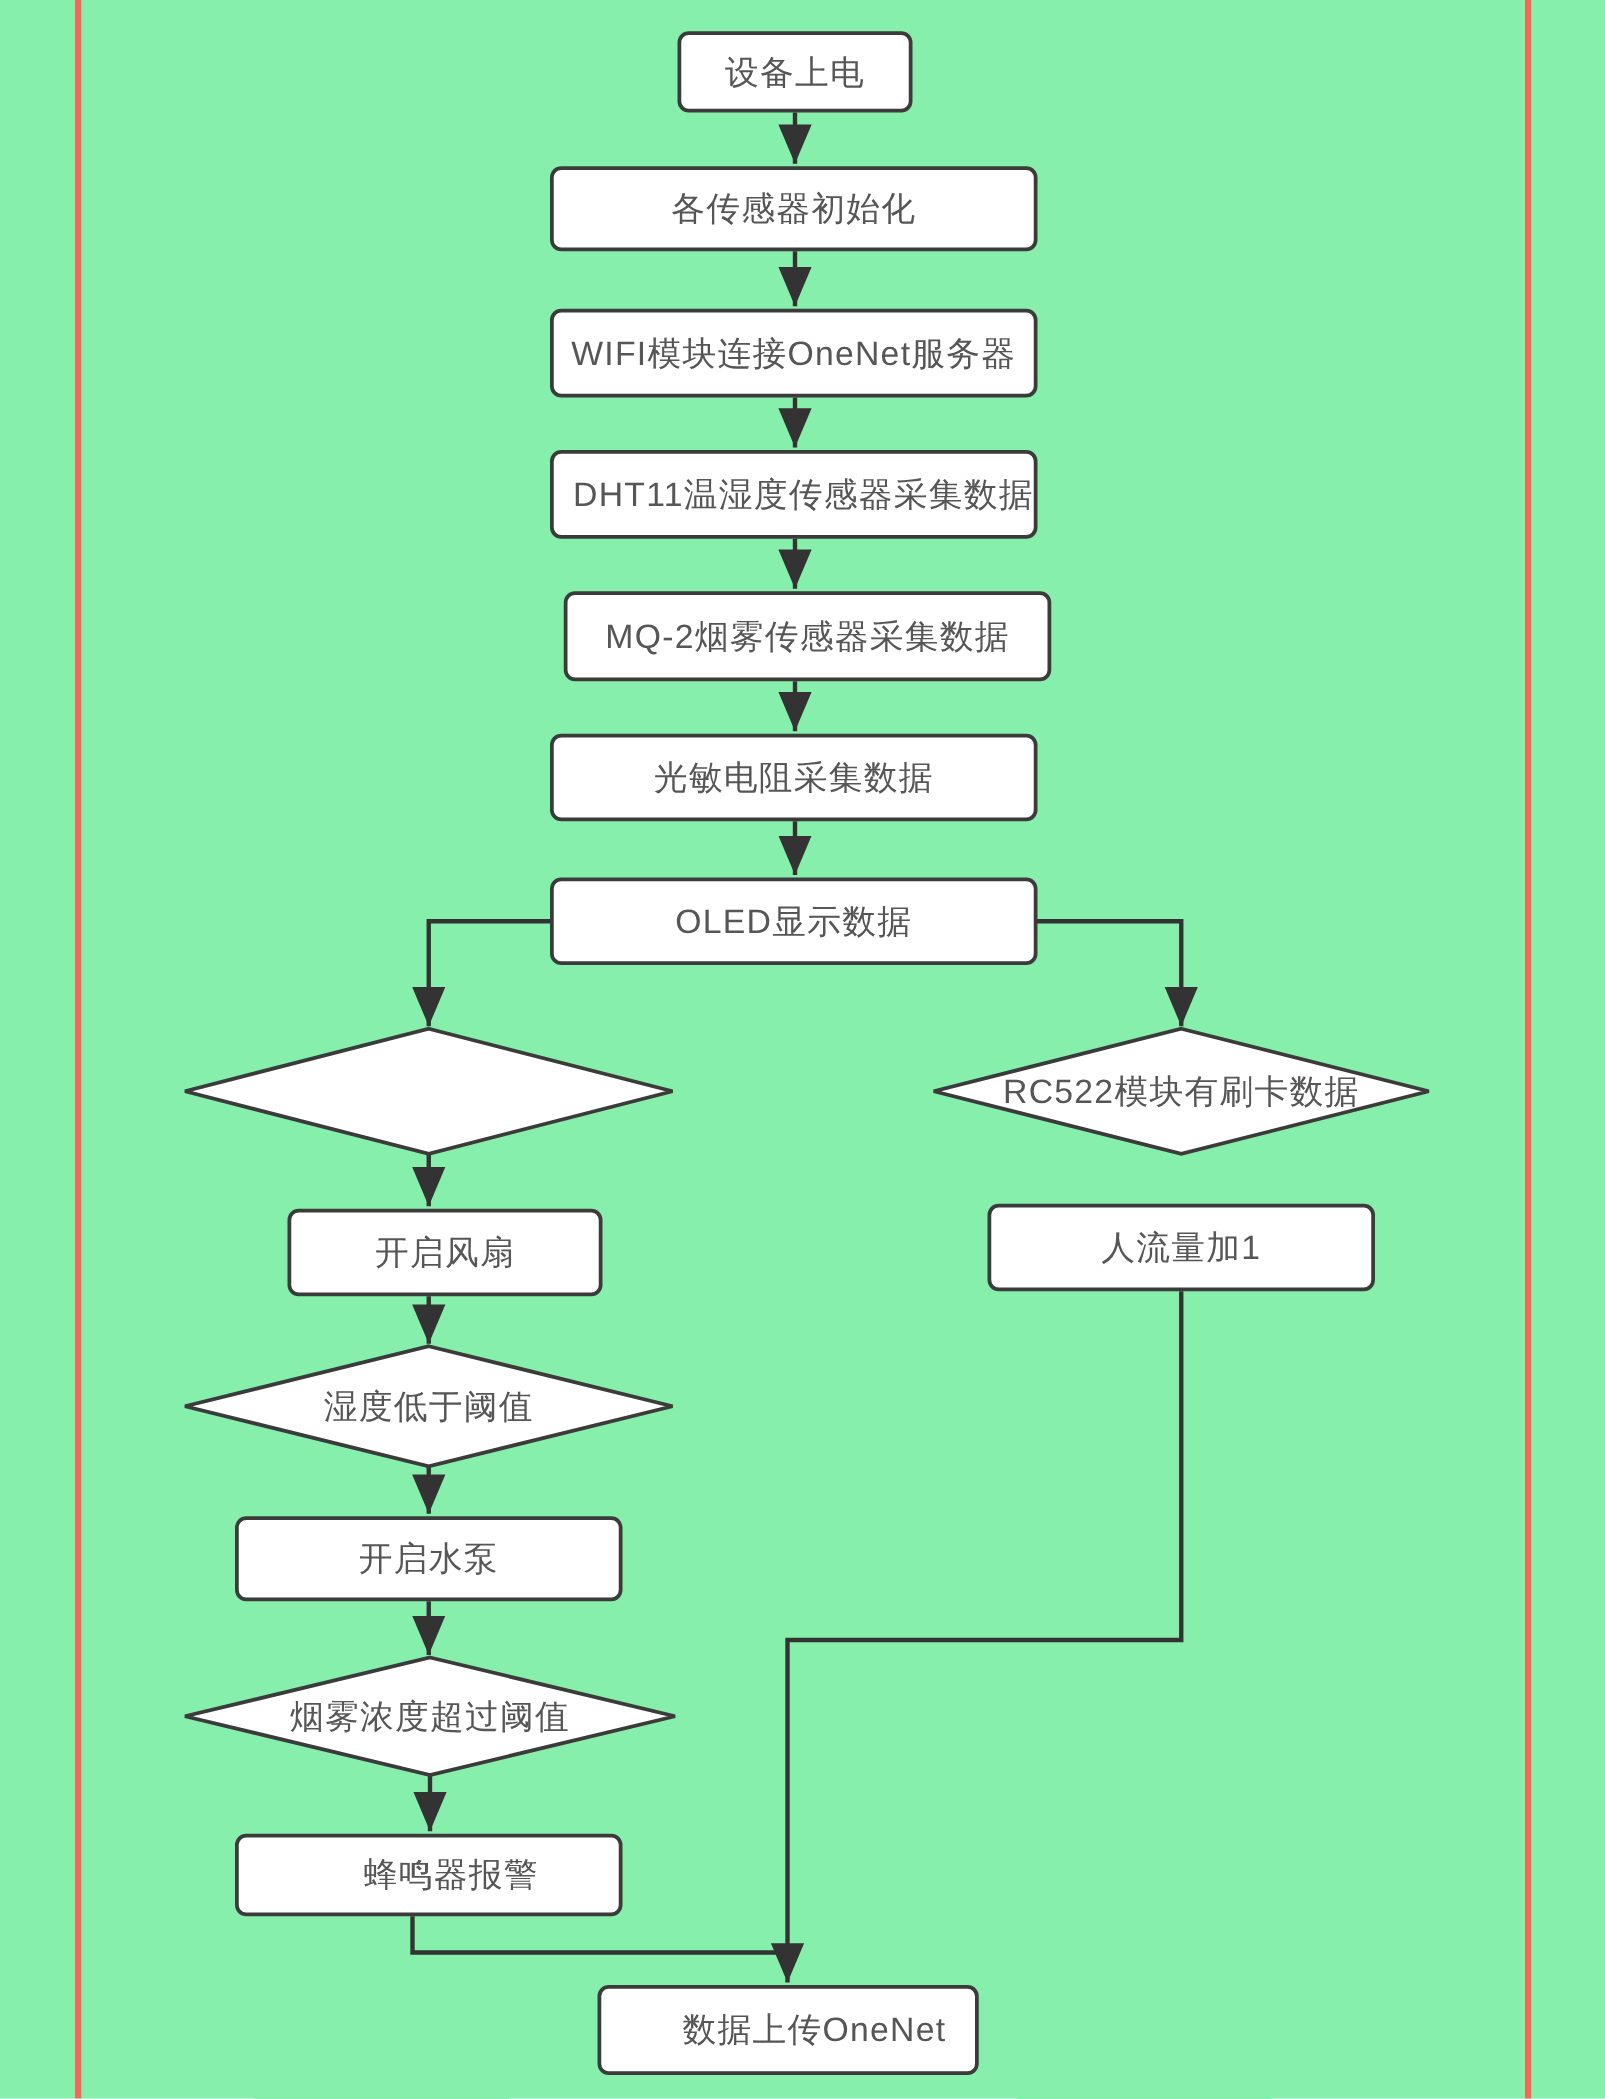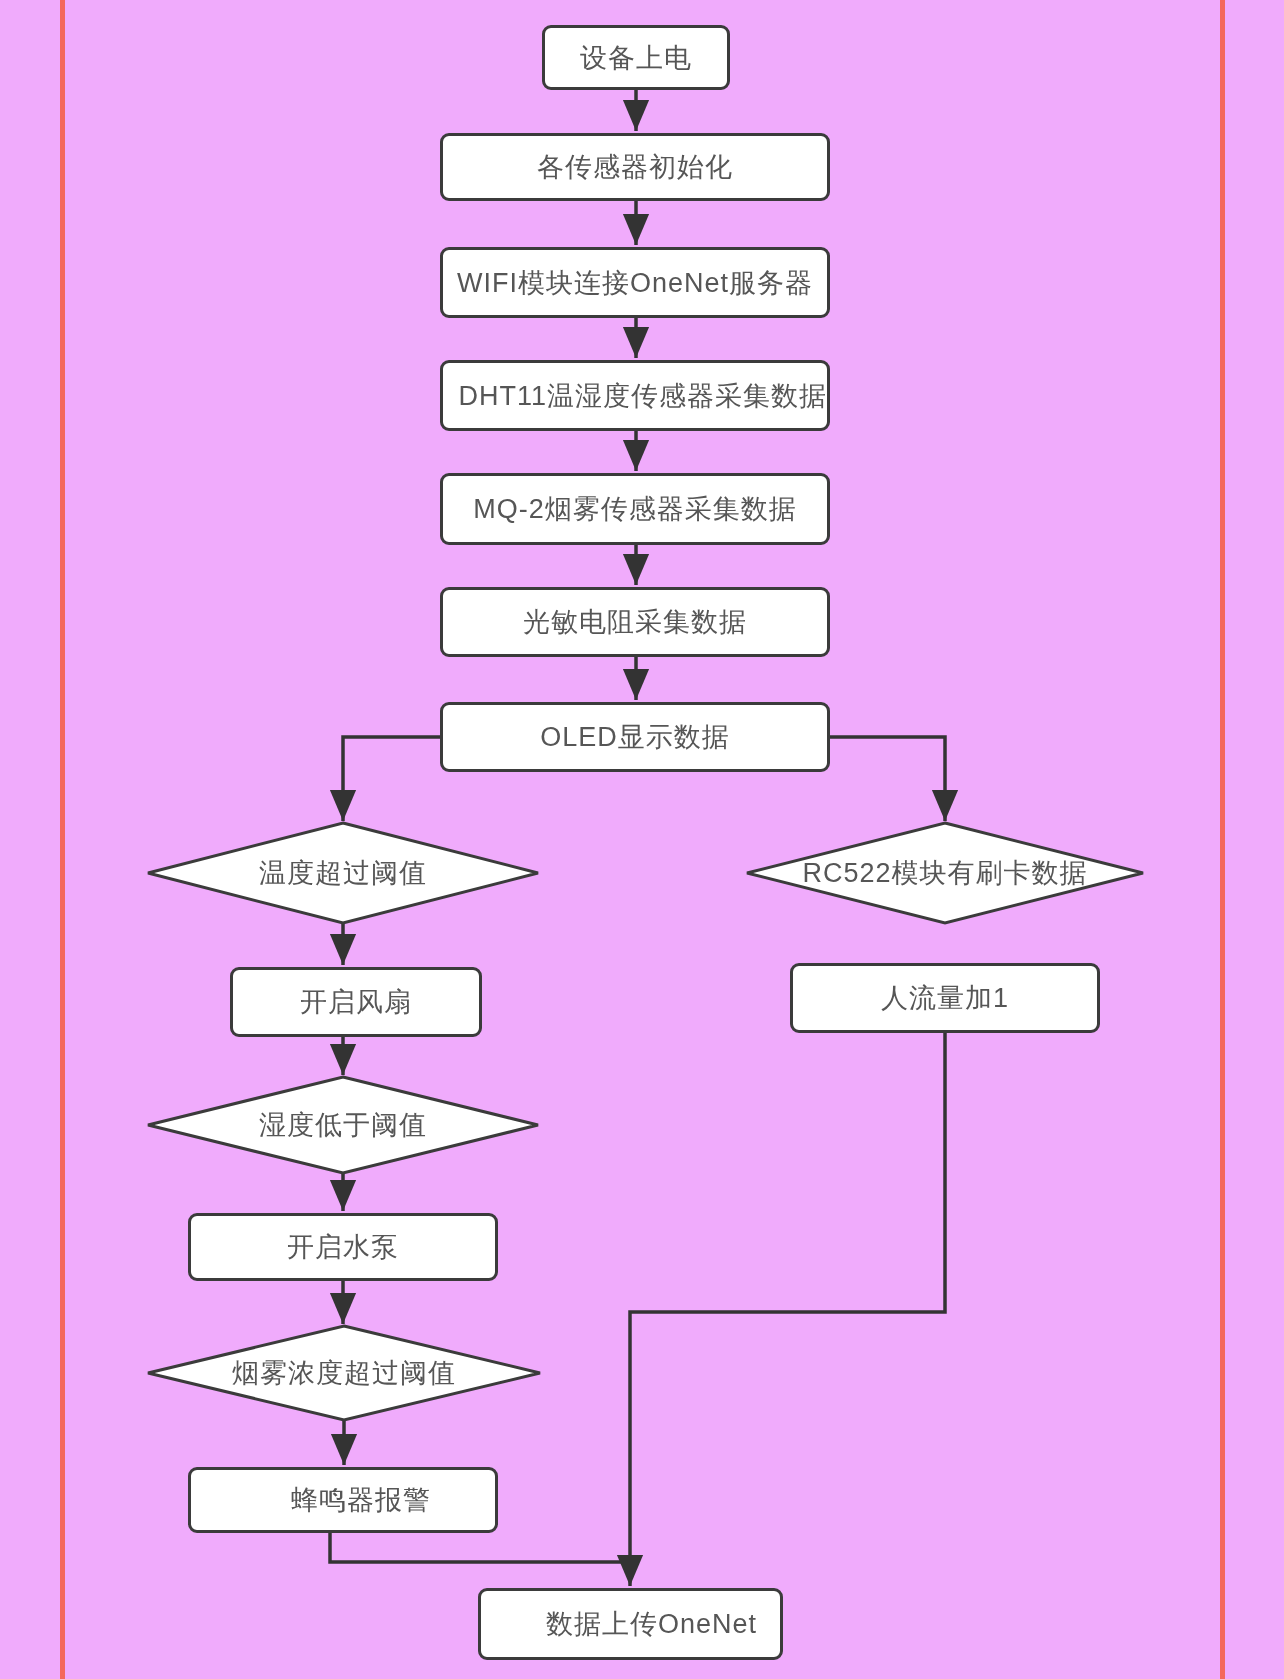--- a/index.html
+++ b/index.html
@@ -5,21 +5,21 @@
   html, body {
     margin: 0;
     padding: 0;
     background: #ffffff;
     font-family: "Liberation Sans", "DejaVu Sans", sans-serif;
   }
   .canvas {
     position: relative;
     width: 1284px;
     height: 1679px;
-    background: #f0abfc;
+    background: #86efac;
     overflow: hidden;
   }
   .vline {
     position: absolute;
     top: 0;
     bottom: 0;
     width: 5px;
     background: #f4685b;
   }
   .vline.left  { left: 60px; }
@@ -103,21 +103,21 @@
   </div>
   <div class="node" style="left:440px; top:133px; width:390px; height:68px;">
     <span>各传感器初始化</span>
   </div>
   <div class="node" style="left:440px; top:247px; width:390px; height:71px;">
     <span>WIFI模块连接OneNet服务器</span>
   </div>
   <div class="node" style="left:440px; top:360px; width:390px; height:71px;justify-content:flex-end;">
     <span>DHT11温湿度传感器采集数据</span>
   </div>
-  <div class="node" style="left:440px; top:473px; width:390px; height:72px;">
+  <div class="node" style="left:451px; top:473px; width:390px; height:72px;">
     <span>MQ-2烟雾传感器采集数据</span>
   </div>
   <div class="node" style="left:440px; top:587px; width:390px; height:70px;">
     <span>光敏电阻采集数据</span>
   </div>
   <div class="node" style="left:440px; top:702px; width:390px; height:70px;">
     <span>OLED显示数据</span>
   </div>
   <div class="node" style="left:190px; top:967px; width:252px; height:70px;margin-left:40px;">
     <span>开启风扇</span>
@@ -128,23 +128,20 @@
   <div class="node" style="left:188px; top:1467px; width:310px; height:66px;padding-left:36px;">
     <span>蜂鸣器报警</span>
   </div>
   <div class="node" style="left:790px; top:963px; width:310px; height:70px;">
     <span>人流量加1</span>
   </div>
   <div class="node" style="left:478px; top:1588px; width:305px; height:72px;padding-left:42px;">
     <span>数据上传OneNet</span>
   </div>
 
-  <div class="dlabel" style="left:148px; top:823px;  width:390px; height:100px;">
-    <span>温度超过阈值</span>
-  </div>
   <div class="dlabel" style="left:148px; top:1077px; width:390px; height:96px;">
     <span>湿度低于阈值</span>
   </div>
   <div class="dlabel" style="left:148px; top:1326px; width:392px; height:94px;">
     <span>烟雾浓度超过阈值</span>
   </div>
   <div class="dlabel" style="left:747px; top:823px;  width:396px; height:100px;">
     <span>RC522模块有刷卡数据</span>
   </div>
 

